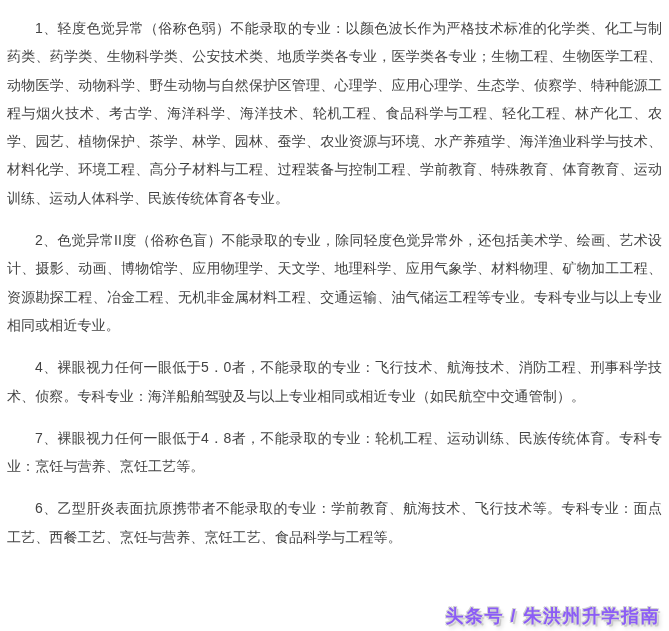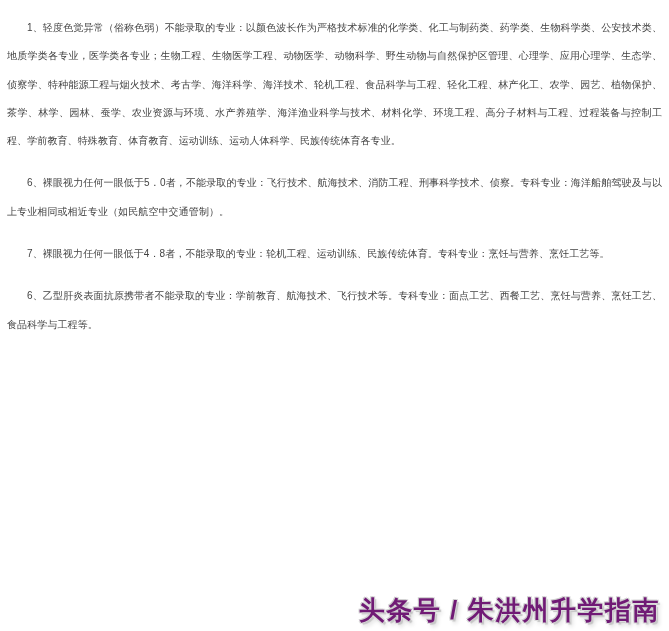--- a/index.html
+++ b/index.html
@@ -13,49 +13,50 @@
     height: 631px;
     background: #ffffff;
     overflow: hidden;
     font-family: "Liberation Sans", sans-serif;
   }
   .content {
     padding: 14px 7px 0 7px;
   }
   .para {
     margin: 0 0 14px 0;
-    font-size: 10px;
+    font-size: 14px;
     line-height: 28.3px;
     color: #424242;
     text-align: justify;
     text-indent: 2em;
     letter-spacing: 0.1px;
     word-break: break-all;
   }
   .watermark {
     position: absolute;
     right: 9px;
     bottom: 3px;
-    font-size: 26px;
+    font-size: 18px;
     font-weight: bold;
     letter-spacing: 1.5px;
     white-space: nowrap;
-    color: #701a75;
+    color: #8b5cf6;
     text-shadow:
       -1px -1px 0 #cfcfcf,
        1px -1px 0 #dcdcdc,
       -1px  1px 0 #dcdcdc,
        2px  2px 1px #c6c6c6,
        3px  4px 4px #d9d9d9;
   }
 </style>
 </head>
 <body>
 
 <div class="page">
   <div class="content">
     <p class="para">1、轻度色觉异常（俗称色弱）不能录取的专业：以颜色波长作为严格技术标准的化学类、化工与制药类、药学类、生物科学类、公安技术类、地质学类各专业，医学类各专业；生物工程、生物医学工程、动物医学、动物科学、野生动物与自然保护区管理、心理学、应用心理学、生态学、侦察学、特种能源工程与烟火技术、考古学、海洋科学、海洋技术、轮机工程、食品科学与工程、轻化工程、林产化工、农学、园艺、植物保护、茶学、林学、园林、蚕学、农业资源与环境、水产养殖学、海洋渔业科学与技术、材料化学、环境工程、高分子材料与工程、过程装备与控制工程、学前教育、特殊教育、体育教育、运动训练、运动人体科学、民族传统体育各专业。</p>
-    <p class="para">6、裸眼视力任何一眼低于5．0者，不能录取的专业：飞行技术、航海技术、消防工程、刑事科学技术、侦察。专科专业：海洋船舶驾驶及与以上专业相同或相近专业（如民航空中交通管制）。</p>
+    <p class="para">2、色觉异常II度（俗称色盲）不能录取的专业，除同轻度色觉异常外，还包括美术学、绘画、艺术设计、摄影、动画、博物馆学、应用物理学、天文学、地理科学、应用气象学、材料物理、矿物加工工程、资源勘探工程、冶金工程、无机非金属材料工程、交通运输、油气储运工程等专业。专科专业与以上专业相同或相近专业。</p>
+    <p class="para">4、裸眼视力任何一眼低于5．0者，不能录取的专业：飞行技术、航海技术、消防工程、刑事科学技术、侦察。专科专业：海洋船舶驾驶及与以上专业相同或相近专业（如民航空中交通管制）。</p>
     <p class="para">7、裸眼视力任何一眼低于4．8者，不能录取的专业：轮机工程、运动训练、民族传统体育。专科专业：烹饪与营养、烹饪工艺等。</p>
     <p class="para">6、乙型肝炎表面抗原携带者不能录取的专业：学前教育、航海技术、飞行技术等。专科专业：面点工艺、西餐工艺、烹饪与营养、烹饪工艺、食品科学与工程等。</p>
   </div>
   <div class="watermark">头条号 / 朱洪州升学指南</div>
 </div>
 
 </body></html>

